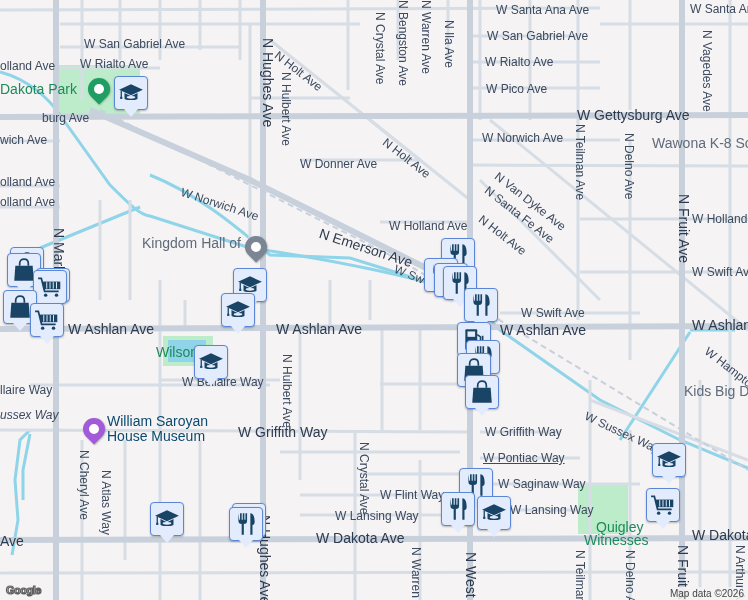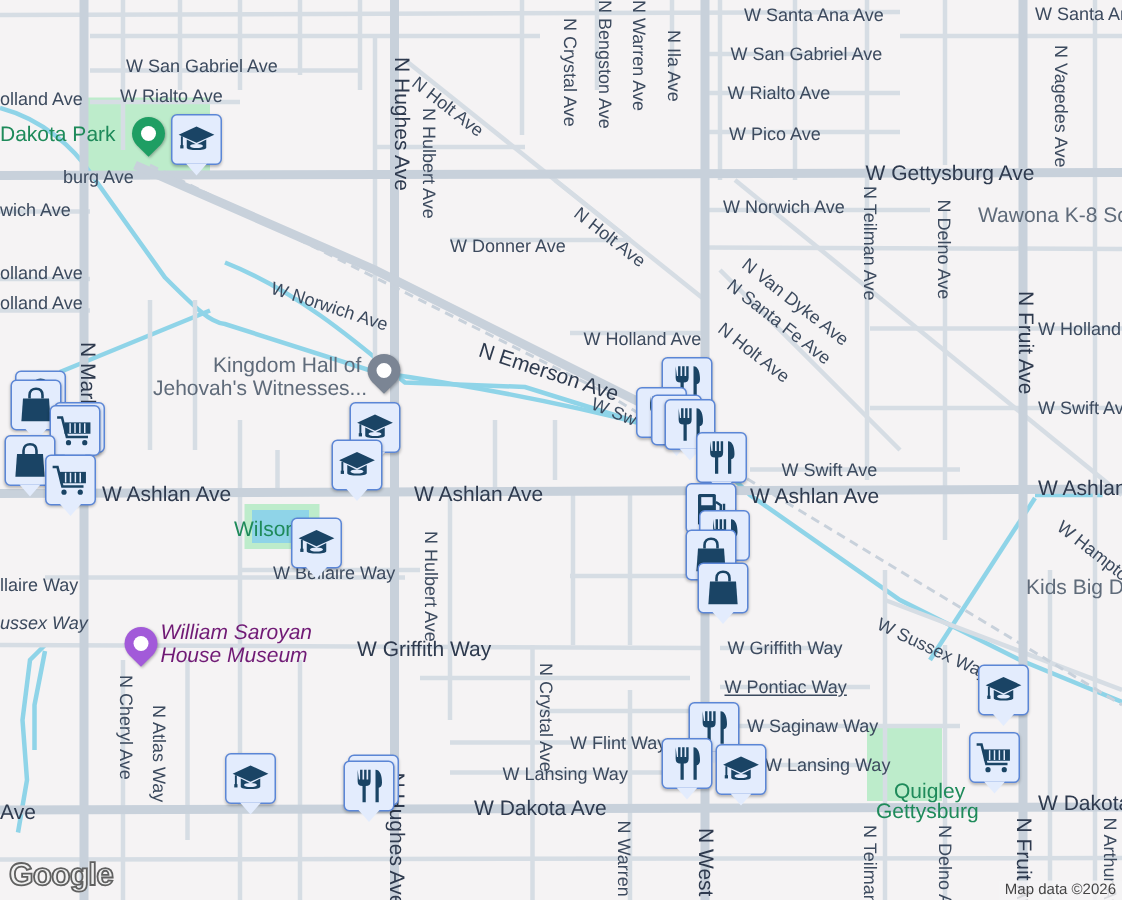--- a/index.html
+++ b/index.html
@@ -3,29 +3,29 @@
 <meta charset="utf-8">
 <style>
   html, body { margin: 0; padding: 0; }
   body { width: 748px; height: 600px; overflow: hidden; background: #f5f3f4; font-family: "Liberation Sans", sans-serif; }
   #map { position: relative; width: 748px; height: 600px; overflow: hidden; background: #f5f3f4; }
   #map svg.base { position: absolute; left: 0; top: 0; }
   .lbl { position: absolute; color: #3c4a5e; font-size: 12px; white-space: nowrap; line-height: 1; transform-origin: left top; }
   .lbl.major { font-size: 14px; color: #2e3a4e; }
   .lbl.v { transform: rotate(90deg); }
   .lbl.poi-green { color: #1e8a5a; font-size: 14px; }
-  .lbl.poi-purple { color: #701a75; font-size: 14px; line-height: 1.1; font-style: italic; }
+  .lbl.poi-purple { color: #0c4a6e; font-size: 14px; line-height: 1.1; }
   .lbl.poi-gray { color: #5f6b7a; font-size: 14px; line-height: 1.1; }
   .marker { position: absolute; width: 34px; height: 34px; background: #e3ecfd; border: 1.5px solid #5b86d6; border-radius: 4px; box-sizing: border-box; display: flex; align-items: center; justify-content: center; cursor: pointer; box-shadow: 0 1px 2px rgba(0,0,0,0.25); }
   .marker::after { content: ""; position: absolute; left: 50%; bottom: -8px; margin-left: -7px; border-left: 7px solid transparent; border-right: 7px solid transparent; border-top: 8px solid #e3ecfd; }
   .marker svg { width: 26px; height: 26px; }
   .poi-pin { position: absolute; width: 22px; height: 22px; border-radius: 50% 50% 50% 0; transform: rotate(-45deg); cursor: pointer; box-shadow: 0 1px 2px rgba(0,0,0,0.3); }
   .poi-pin .inner { position: absolute; left: 6px; top: 6px; width: 10px; height: 10px; border-radius: 50%; background: #fff; }
   .attrib { position: absolute; right: 0; bottom: 0; background: rgba(245,243,244,0.85); color: #444; font-size: 10px; padding: 1px 4px; }
-  .google-logo { position: absolute; left: 6px; bottom: 4px; font-size: 21px; font-weight: bold; color: #f0f0f0; -webkit-text-stroke: 1.2px #606060; letter-spacing: -0.5px; }
+  .google-logo { position: absolute; left: 6px; bottom: 4px; font-size: 11px; font-weight: bold; color: #f0f0f0; -webkit-text-stroke: 1.2px #606060; letter-spacing: -0.5px; }
 </style>
 </head>
 <body>
 
 <div id="map">
   <svg class="base" width="748" height="600" viewBox="0 0 748 600">
 
     <rect x="58" y="65" width="82" height="52" fill="#bdeccb"></rect>
     <rect x="163" y="336" width="50" height="30" fill="#bdeccb"></rect>
     <rect x="168" y="340" width="38" height="22" fill="#8fd4e8"></rect>
@@ -136,28 +136,27 @@
     </div>
   <div class="poi-pin" style="left:245px; top:236px; background:#7b8594;">
       <span class="inner"></span>
     </div>
   <div class="poi-pin" style="left:83px; top:418px; background:#a25ad9;">
       <span class="inner"></span>
     </div>
 
   <div class="lbl poi-green" style="left:0px; top:82px;">Dakota Park</div>
   <div class="lbl poi-gray" style="left:142px; top:236px;">Kingdom Hall of</div>
-  <div class="lbl poi-gray" style="left:102px; top:251px;">Jehovah's Witnesses...</div>
   <div class="lbl poi-green" style="left:156px; top:345px;">Wilson</div>
   <div class="lbl poi-purple" style="left:107px; top:414px;">William Saroyan</div>
   <div class="lbl poi-purple" style="left:107px; top:429px;">House Museum</div>
   <div class="lbl poi-gray" style="left:652px; top:136px;">Wawona K-8 Sc</div>
   <div class="lbl poi-gray" style="left:684px; top:384px;">Kids Big D</div>
   <div class="lbl poi-green" style="left:596px; top:520px;">Quigley</div>
-  <div class="lbl poi-green" style="left:584px; top:533px;">Gettysburg</div>
+  <div class="lbl poi-green" style="left:584px; top:533px;">Witnesses</div>
 
   <div class="lbl" style="left:496px; top:4px;">W Santa Ana Ave</div>
   <div class="lbl" style="left:690px; top:3px;">W Santa Ana Ave</div>
   <div class="lbl" style="left:84px; top:38px;">W San Gabriel Ave</div>
   <div class="lbl" style="left:487px; top:30px;">W San Gabriel Ave</div>
   <div class="lbl" style="left:80px; top:58px;">W Rialto Ave</div>
   <div class="lbl" style="left:485px; top:56px;">W Rialto Ave</div>
   <div class="lbl" style="left:486px; top:83px;">W Pico Ave</div>
   <div class="lbl major" style="left:577px; top:108px;">W Gettysburg Ave</div>
   <div class="lbl" style="left:0px; top:112px;padding-left:42px;">burg Ave</div>

